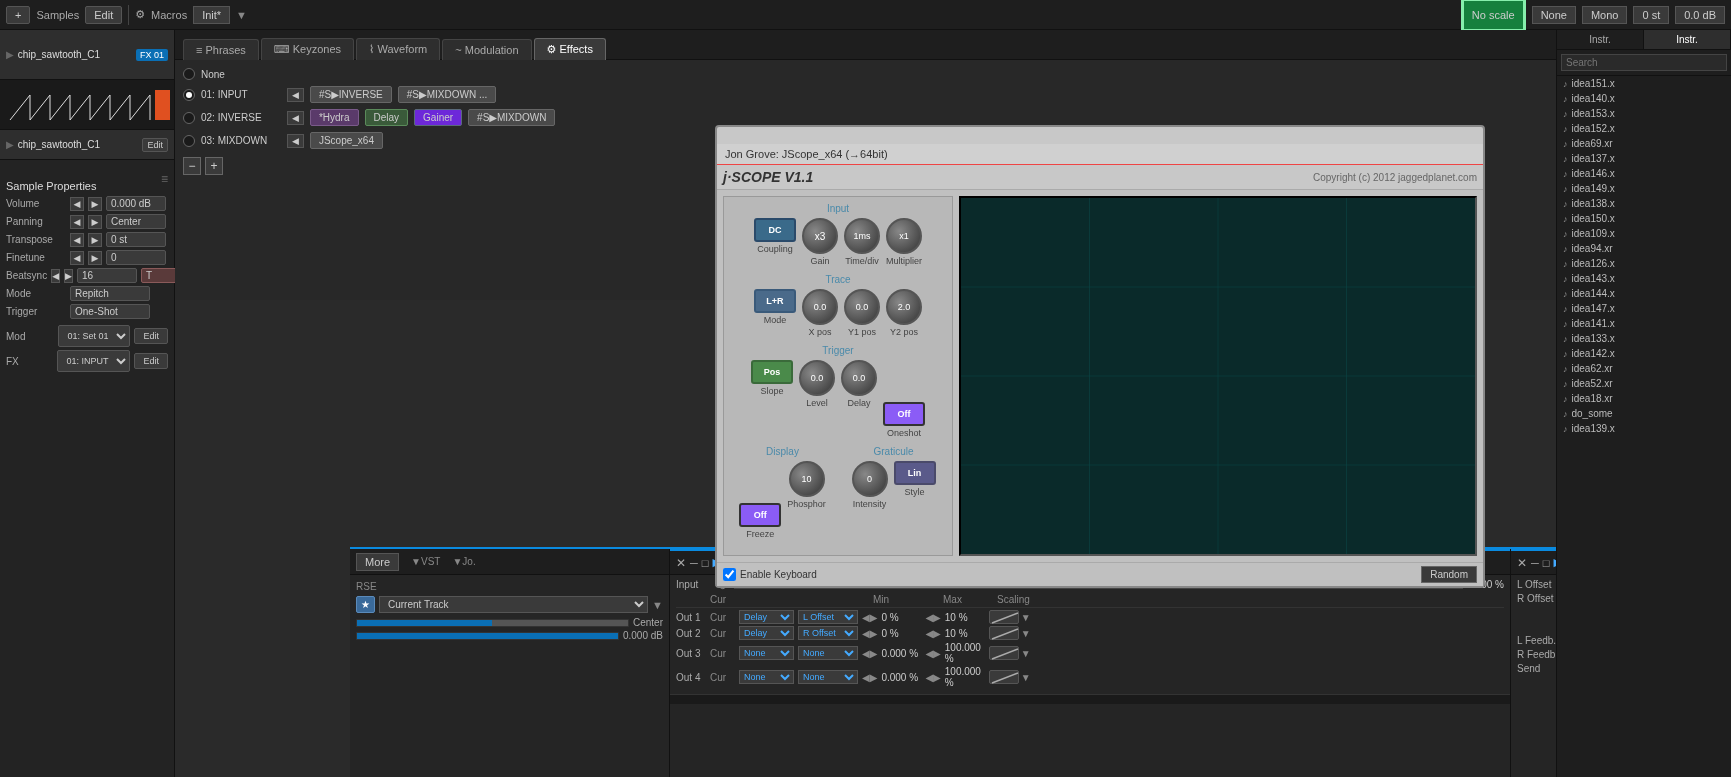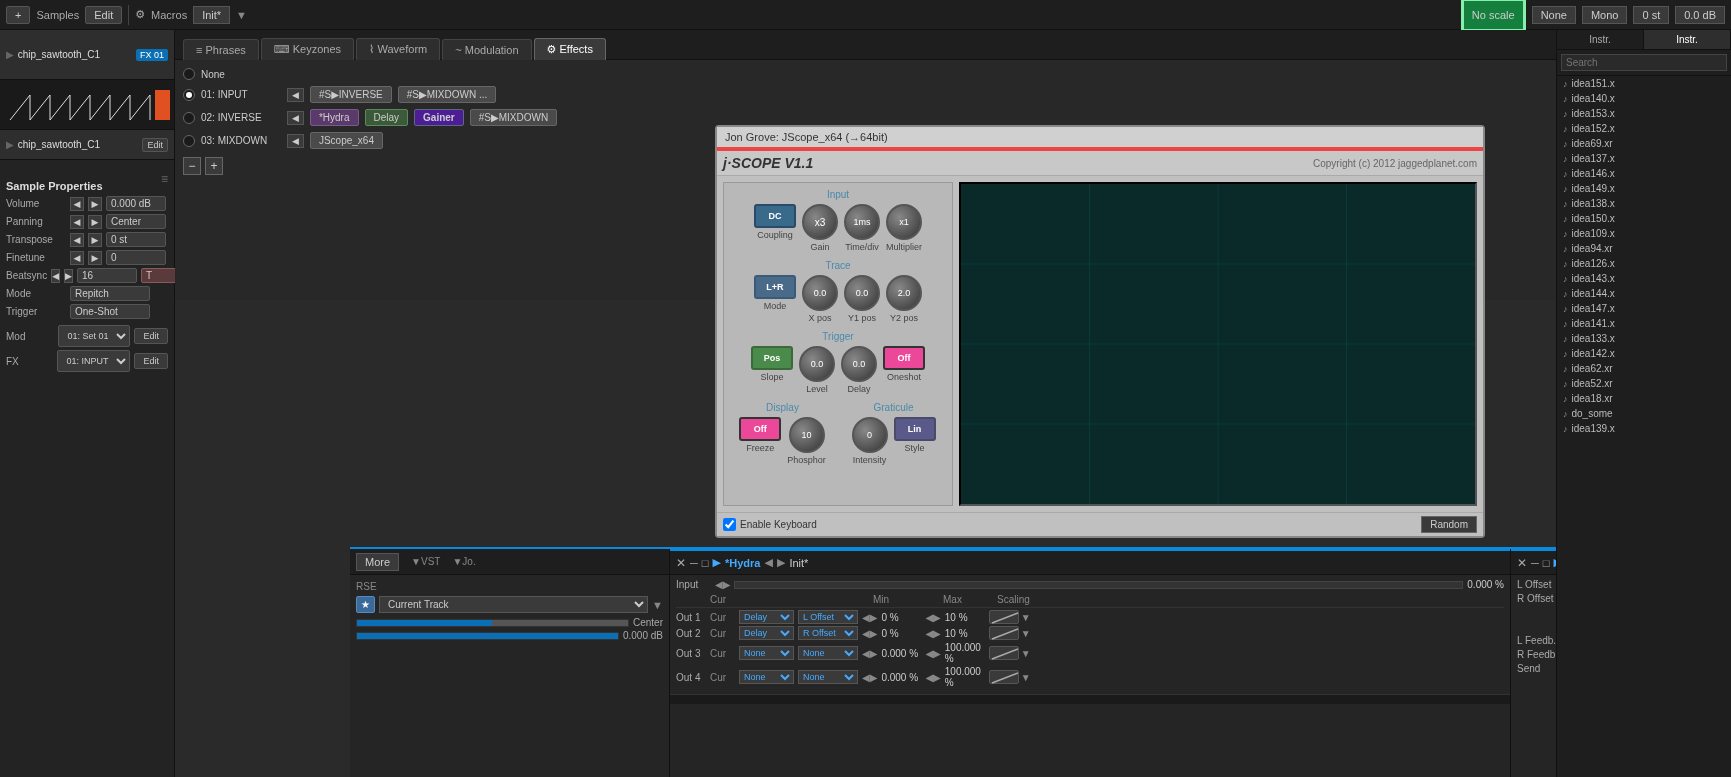--- a/index.html
+++ b/index.html
@@ -90,21 +90,21 @@
     .sample-section {
       padding: 6px;
       background: #232323;
     }
     .sample-header {
       display: flex;
       align-items: center;
       justify-content: space-between;
       margin-bottom: 4px;
     }
-    .sample-title { font-size: 11px; color: #ddd; font-weight: bold; margin-top: 14px; }
+    .sample-title { font-size: 11px; color: #ddd; font-weight: normal; margin-top: 14px; }
     .sample-row {
       display: flex;
       align-items: center;
       margin-bottom: 3px;
       gap: 4px;
     }
     .sample-label { width: 60px; font-size: 10px; color: #aaa; }
     .sample-value {
       background: #3a3a3a;
       border: 1px solid #555;
@@ -209,21 +209,21 @@
       background: #4a4a4a;
       border: 1px solid #666;
       color: #ccc;
       padding: 2px 8px;
       font-size: 10px;
       cursor: pointer;
       border-radius: 2px;
     }
     .fx-plugin-btn.hydra { background: #5a3a6a; border-color: #7a5a8a; }
     .fx-plugin-btn.delay-btn { background: #3a5a3a; border-color: #5a8a5a; }
-    .fx-plugin-btn.gainer { background: #4c1d95; border-color: #5a6a7a; font-weight: bold; }
+    .fx-plugin-btn.gainer { background: #6d28d9; border-color: #5a6a7a; }
     .fx-plugin-btn.jscope { background: #4a4a4a; }
     .fx-small-btn {
       background: #3a3a3a;
       border: 1px solid #555;
       color: #ccc;
       padding: 1px 4px;
       font-size: 9px;
       cursor: pointer;
     }
     .fx-chain-controls {
@@ -254,24 +254,25 @@
       background: #c8c8c8;
       border: 2px solid #888;
       border-radius: 4px;
       z-index: 100;
     }
     .plugin-titlebar {
       background: #d0d0d0;
       padding: 4px 8px;
       font-size: 11px;
       color: #333;
-      border-bottom: 4px solid #ef4444;
+      border-bottom: 1px solid #ef4444;
       display: flex;
       align-items: center;
       justify-content: space-between;
+      margin-top: 17px;
     }
     .plugin-body {
       display: flex;
       background: #c0c0c0;
       padding: 6px;
       gap: 6px;
     }
     .plugin-controls {
       width: 230px;
       background: #b8b8b8;
@@ -320,21 +321,21 @@
       border: 2px solid #2a4a6a;
       border-radius: 3px;
       color: #fff;
       font-size: 9px;
       font-weight: bold;
       display: flex;
       align-items: center;
       justify-content: center;
       cursor: pointer;
     }
-    .knob-btn.off { background: #ec4899; border-color: #333; }
+    .knob-btn.off { background: #8b5cf6; border-color: #333; margin-top: 42px; }
     .knob-btn.pos { background: #4a8a4a; border-color: #3a6a3a; }
     .knob-btn.lr { background: #4a6a8a; border-color: #3a5a7a; }
     .knob-btn.lin { background: #5a5a8a; border-color: #4a4a6a; }
     .ctrl-label {
       font-size: 9px;
       color: #444;
       text-align: center;
     }
 
     .plugin-display {

